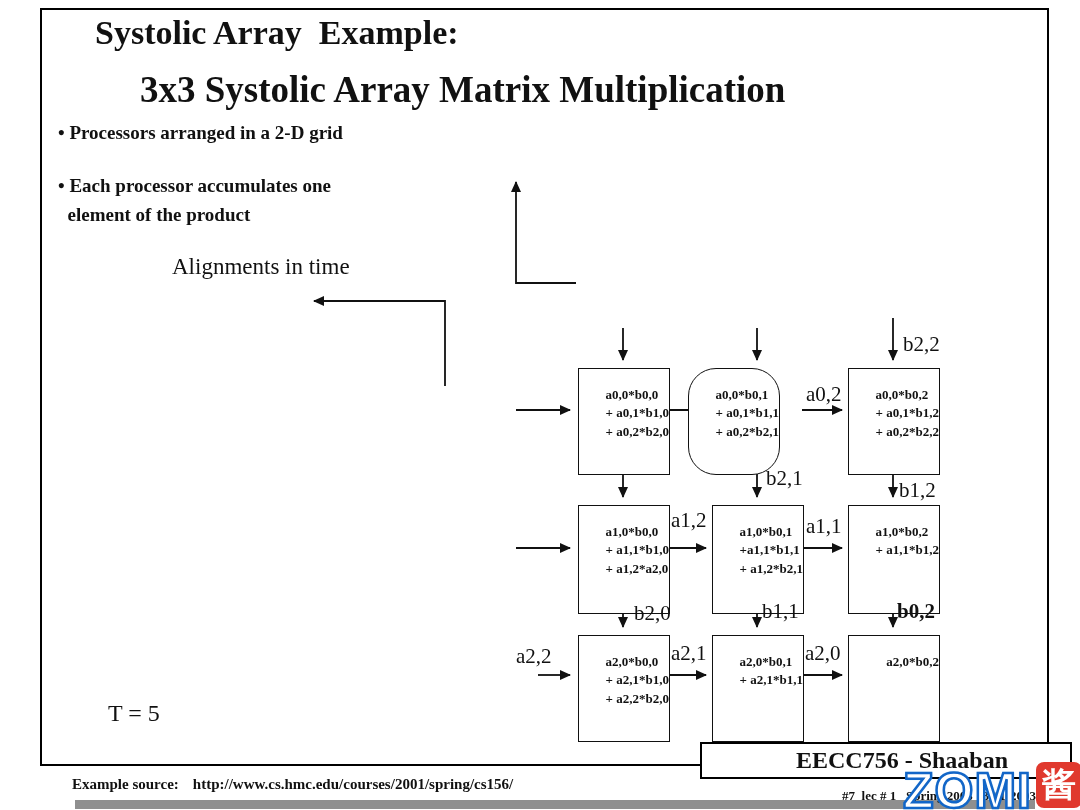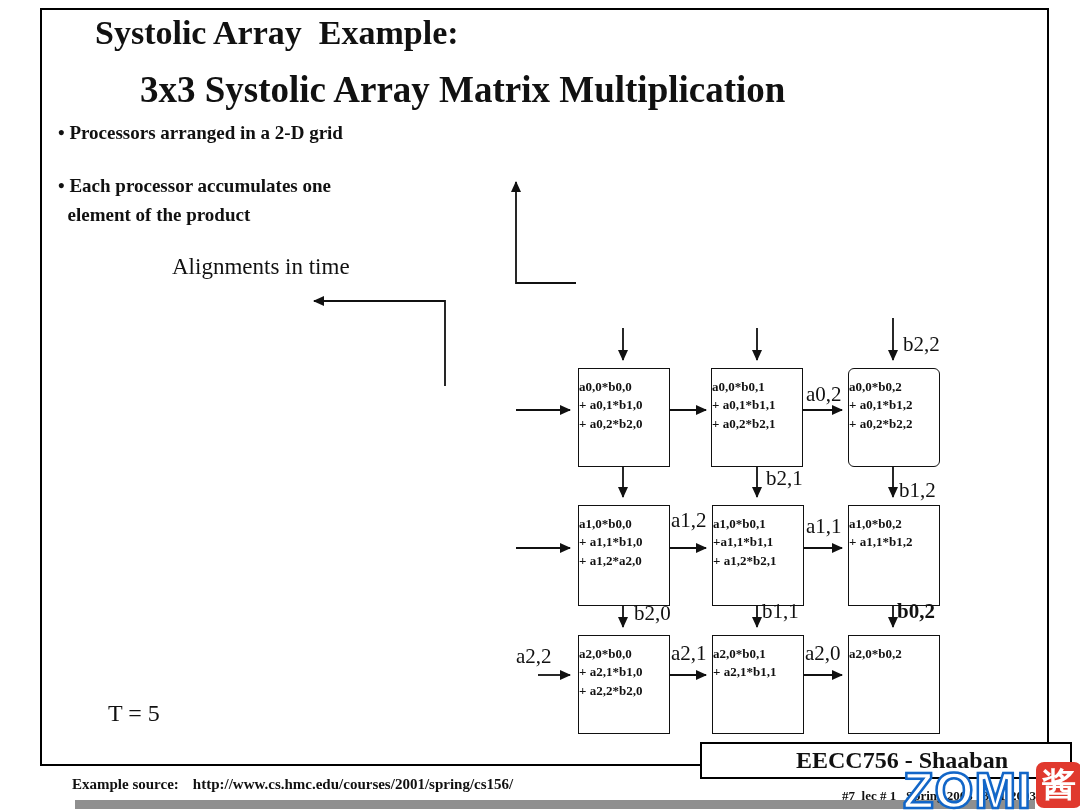--- a/index.html
+++ b/index.html
@@ -8,21 +8,21 @@
   .abs{position:absolute;}
   #slide-border{left:40px;top:8px;width:1005px;height:754px;border:2px solid #000;background:#fff;}
   #title-line1{left:95px;top:14px;font-size:34px;font-weight:bold;white-space:pre-wrap;}
   #title-line2{left:140px;top:68px;font-size:37px;font-weight:bold;white-space:pre-wrap;}
   .bullet{left:58px;font-size:19px;font-weight:bold;white-space:pre-wrap;line-height:29px;}
   #bullet-1{top:118px;}
   #bullet-2{top:171px;}
   #alignments-label{left:172px;top:254px;font-size:23px;}
   #t-label{left:108px;top:700px;font-size:24px;}
   .cell{position:absolute;width:90px;border:1.6px solid #111;background:#fff;
-        display:flex;justify-content:flex-start;align-items:flex-start;padding-top:9px;box-sizing:content-box;}
+        display:flex;justify-content:flex-end;align-items:flex-start;padding-top:17px;box-sizing:content-box;}
   .cell span{white-space:pre-line;font-size:13px;font-weight:bold;line-height:1.42;text-align:left;}
   .glabel{position:absolute;font-size:21px;}
   #source-line{left:72px;top:776px;font-size:15px;font-weight:bold;}
   #source-line .url{margin-left:14px;}
   #gray-strip{left:75px;top:800px;width:960px;height:9px;background:#8f8f8f;}
   #course-banner{left:700px;top:742px;width:336px;height:33px;border:2px solid #000;background:#fff;
                  display:flex;align-items:center;justify-content:center;font-size:24px;font-weight:bold;z-index:4;padding-left:32px;}
   #meta-line{top:788px;right:44px;font-size:13px;font-weight:bold;white-space:pre;z-index:3;}
   #watermark{left:903px;top:750px;z-index:6;display:flex;align-items:center;}
   #watermark-text{font-family:"Liberation Sans",sans-serif;font-size:50px;font-weight:bold;color:#fff;
@@ -82,26 +82,26 @@
     <path d="M668 675 H706" marker-end="url(#ah)"></path>
     <path d="M802 675 H842" marker-end="url(#ah)"></path>
   </g>
 </svg>
 
 <div class="cell" style="left:578px;top:368px;height:88px;">
     <span>a0,0*b0,0
 + a0,1*b1,0
 + a0,2*b2,0</span>
   </div>
-<div class="cell" style="left:711px;top:368px;height:88px;">
+<div class="cell" style="left:688px;top:368px;height:88px;border-radius:28px;">
     <span>a0,0*b0,1
 + a0,1*b1,1
 + a0,2*b2,1</span>
   </div>
-<div class="cell" style="left:848px;top:368px;height:88px;border-radius:6px;">
+<div class="cell" style="left:848px;top:368px;height:88px;">
     <span>a0,0*b0,2
 + a0,1*b1,2
 + a0,2*b2,2</span>
   </div>
 
 <div class="cell" style="left:578px;top:505px;height:90px;">
     <span>a1,0*b0,0
 + a1,1*b1,0
 + a1,2*a2,0</span>
   </div>

